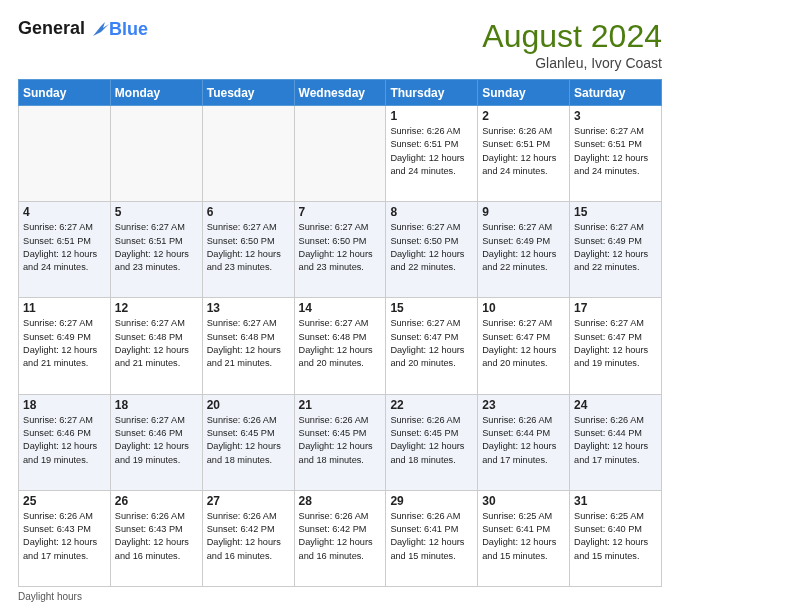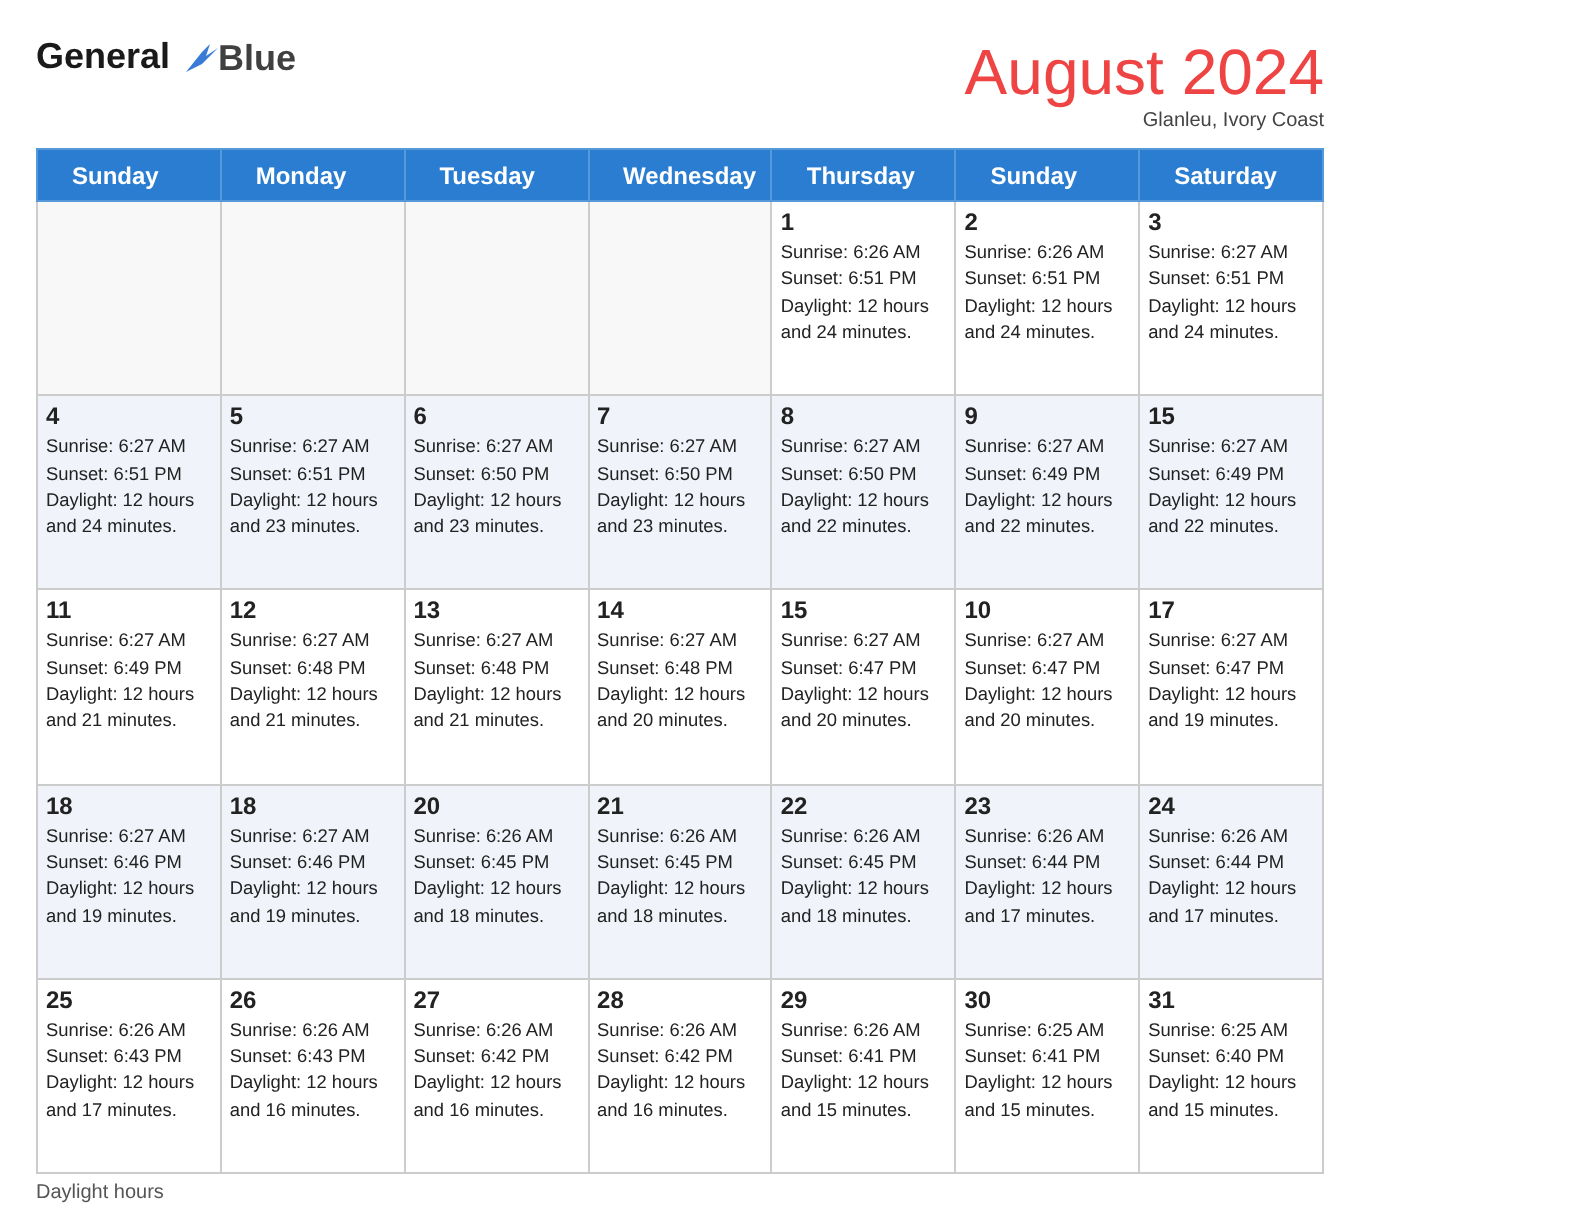--- a/index.html
+++ b/index.html
@@ -26,39 +26,39 @@
     .logo {
       display: flex;
       align-items: center;
     }
     .title-block {
       text-align: right;
     }
     .month-title {
       font-size: 32px;
       font-weight: normal;
-      color: #ef4444;
+      color: #4d7c0f;
     }
     .location {
-      font-size: 10px;
+      font-size: 14px;
       color: #444;
     }
     .calendar {
       flex: 1;
       border: 1px solid #ccc;
       border-collapse: collapse;
       width: 100%;
       table-layout: fixed;
     }
     .calendar th {
       background: #2a7dd1;
       color: #fff;
       font-size: 12px;
       font-weight: bold;
-      padding: 5px 17px;
+      padding: 5px 4px;
       text-align: left;
       border: 1px solid #5599d8;
       height: 26px;
     }
     .calendar td {
       border: 1px solid #ccc;
       vertical-align: top;
       padding: 3px 4px;
       font-size: 9.5px;
       color: #222;
@@ -94,21 +94,21 @@
 <div class="page">
   <div class="header">
     <div class="logo">
       <div>
         <div style="display:flex;align-items:center;">
           <div style="font-size:18px;font-weight:bold;color:#1a1a1a;line-height:1.1;">
             <span style="color:#1a1a1a;">General</span><svg width="22" height="22" viewBox="0 0 22 22" style="vertical-align:middle;margin-left:2px;">
                 <polygon points="6,18 14,8 18,4 16,10 22,6 14,14" fill="#3a7bd5"></polygon>
               </svg>
           </div>
-          <div style="font-size:18px;font-weight:bold;color:#404040;margin-left:0;">Blue</div>
+          <div style="font-size:18px;font-weight:bold;color:#3b82f6;margin-left:0;">Blue</div>
         </div>
       </div>
     </div>
     <div class="title-block">
       <div class="month-title">August 2024</div>
       <div class="location">Glanleu, Ivory Coast</div>
     </div>
   </div>
 
   <table class="calendar">

